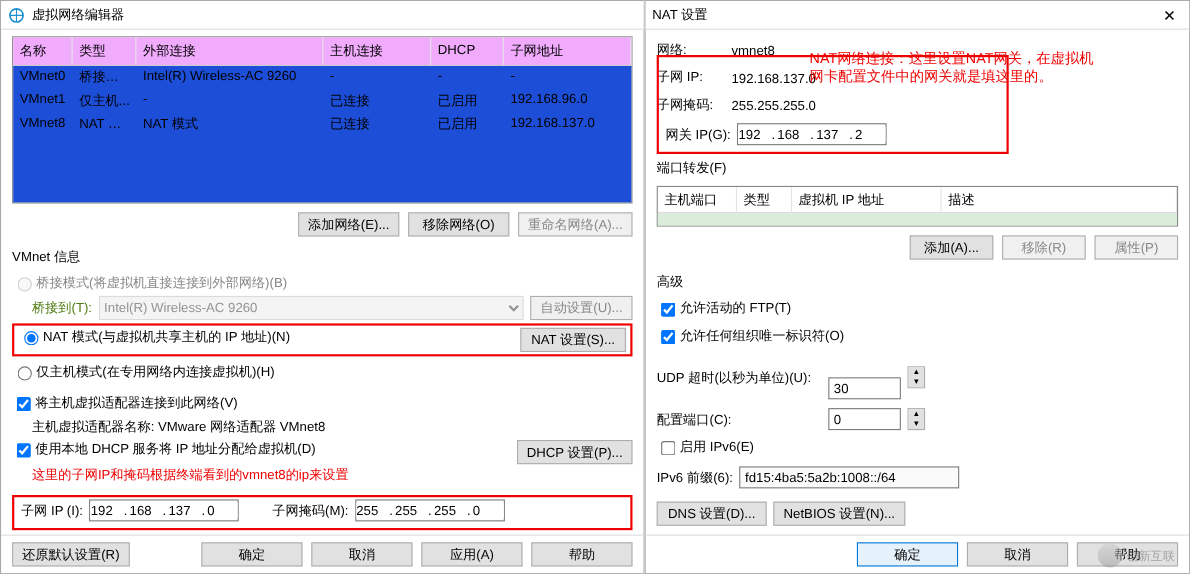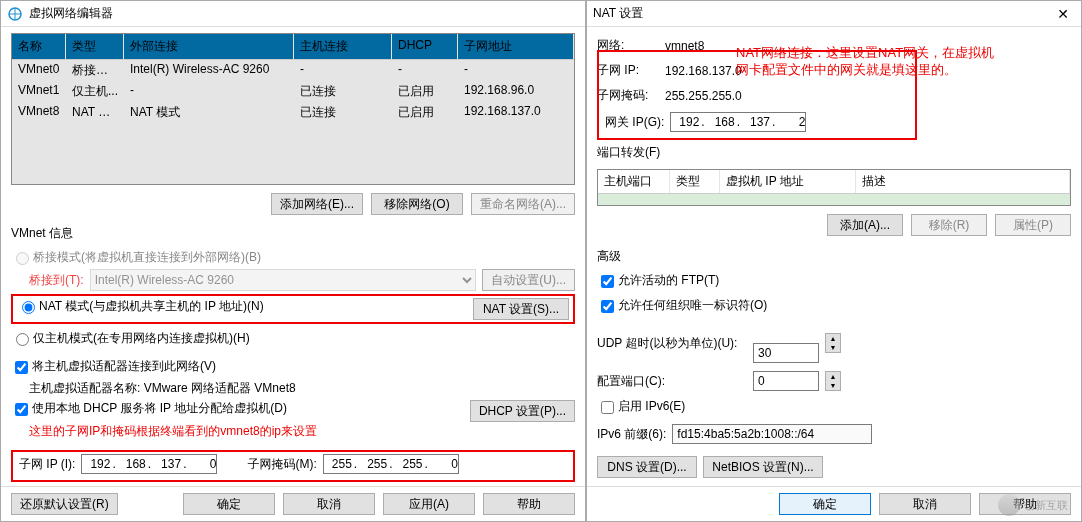--- a/index.html
+++ b/index.html
@@ -25,23 +25,23 @@
   .titlebar {
     display:flex; align-items:center; height:26px; padding:0 6px;
     border-bottom:1px solid #ddd; background:#fff;
   }
   .titlebar .icon { width:16px; height:16px; margin-right:6px; display:flex; align-items:center; justify-content:center;}
   .titlebar .title { flex:1; }
   .titlebar .close { font-size:14px; padding:0 6px; cursor:pointer; }
   .content { flex:1; padding:6px 10px 4px 10px; display:flex; flex-direction:column; overflow:hidden;}
   
   .grid { border:1px solid #888; height:186px; display:flex; flex-direction:column; margin-bottom:4px;}
-  .grid-head { display:flex; background:#0369a1; border-bottom:1px solid #ccc; }
+  .grid-head { display:flex; background:#f0abfc; border-bottom:1px solid #ccc; }
   .grid-head div { padding:4px 6px; border-right:1px solid #e5e5e5; }
-  .grid-body { flex:1; background:#e5e5e5; }
+  .grid-body { flex:1; background:#1d4ed8; }
   .grid-row { display:flex; }
   .grid-row div { padding:2px 6px; white-space:nowrap; overflow:hidden; text-overflow:ellipsis;}
   .col-name { width:54px; }
   .col-type { width:58px; }
   .col-ext { width:170px;}
   .col-host { width:98px;}
   .col-dhcp { width:66px;}
   .col-sub { flex:1;}
   .btnrow { display:flex; justify-content:flex-end; gap:8px; margin:4px 0 8px 0;}
   button.std {
@@ -51,21 +51,21 @@
   button.std:disabled { color:#888; background:#f0f0f0; }
   .group-label { margin:2px 0 4px 0; }
   .radio-row, .check-row { display:flex; align-items:flex-start; margin:3px 0; }
   .radio-row input, .check-row input { margin-right:4px; }
   .indent { margin-left:18px; }
   .row-flex { display:flex; align-items:center; gap:6px;}
   select.combo { flex:1; height:22px; font:inherit; background:#f0f0f0; color:#666;}
   .red-box { border:2px solid #e00; padding:2px 6px 6px 6px; margin-top:10px;}
   .red-text { color:#e00; }
   .ip-input { display:inline-flex; align-items:center; border:1px solid #7a7a7a; background:#fff; height:20px;}
-  .ip-input input { width:28px; border:none; text-align:right; font:inherit; padding:0; outline:none;}
+  .ip-input input { width:28px; border:none; text-align:left; font:inherit; padding:0; outline:none;}
   .ip-input span.dot { padding:0 2px;}
   .footer { display:flex; justify-content:flex-end; gap:8px; padding:6px 10px; border-top:1px solid #ddd;}
   .footer .left { margin-right:auto;}
   .section-title { margin:4px 0 4px 0;}
   .right-grid { border:1px solid #888; height:70px; display:flex; flex-direction:column; margin:4px 0;}
   .right-grid .hd { display:flex; border-bottom:1px solid #ccc;}
   .right-grid .hd div { padding:3px 6px; border-right:1px solid #e5e5e5;}
   .right-grid .bd { flex:1; background:#daecda;}
   .rc-hostport{width:72px;} .rc-type{width:50px;} .rc-vip{width:136px;} .rc-desc{flex:1;}
   .field-row { display:flex; align-items:center; gap:6px; margin:4px 0;}
@@ -133,21 +133,21 @@
       <button class="std">添加网络(E)...</button>
       <button class="std">移除网络(O)</button>
       <button class="std" disabled="">重命名网络(A)...</button>
     </div>
     <div class="group-label">VMnet 信息</div>
     <div class="radio-row">
       <input type="radio" name="mode" disabled="" style="">
       <span style="color:#888">桥接模式(将虚拟机直接连接到外部网络)(B)</span>
     </div>
     <div class="row-flex indent">
-      <span style="color:#ef4444">桥接到(T):</span>
+      <span style="color:#4d7c0f">桥接到(T):</span>
       <select class="combo" disabled="">
         <option>Intel(R) Wireless-AC 9260</option>
       </select>
       <button class="std" disabled="" style="min-width:86px">自动设置(U)...</button>
     </div>
     <div class="radio-row" style="border:2px solid #e00; padding:2px 4px;">
       <input type="radio" name="mode" checked="" style="">
       <span style="flex:1">NAT 模式(与虚拟机共享主机的 IP 地址)(N)</span>
       <button class="std" style="min-width:96px">NAT 设置(S)...</button>
     </div>

